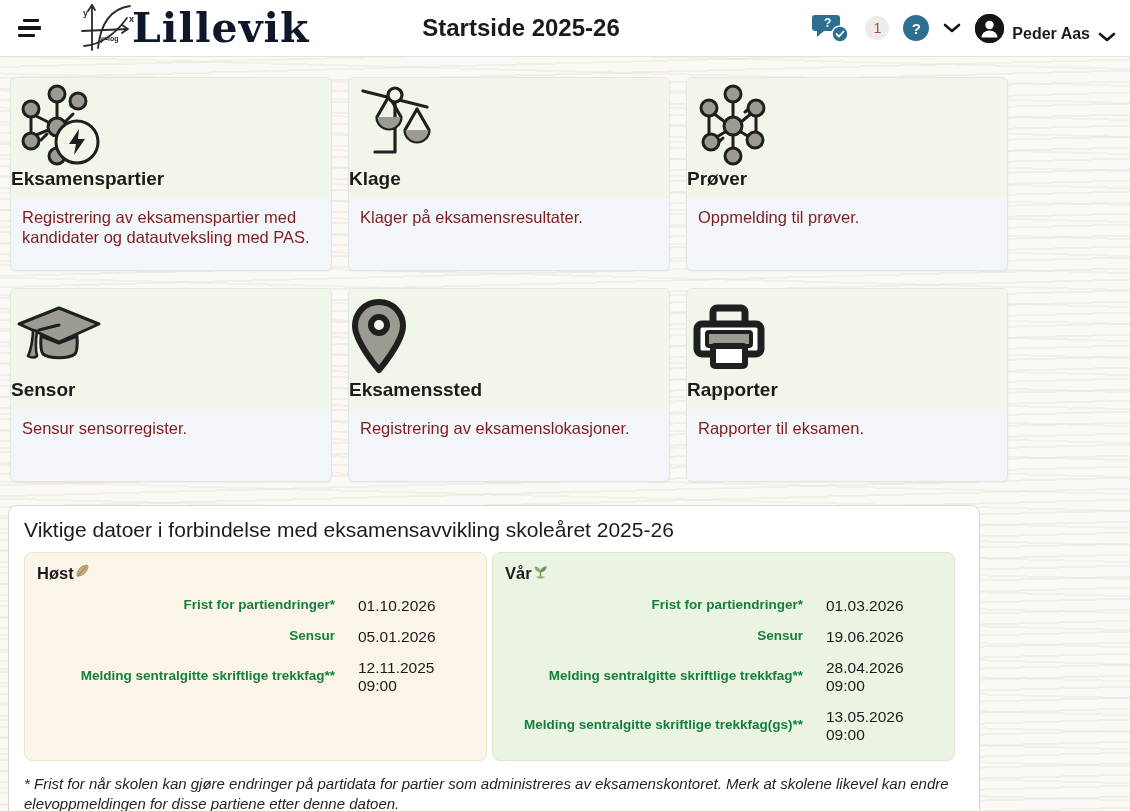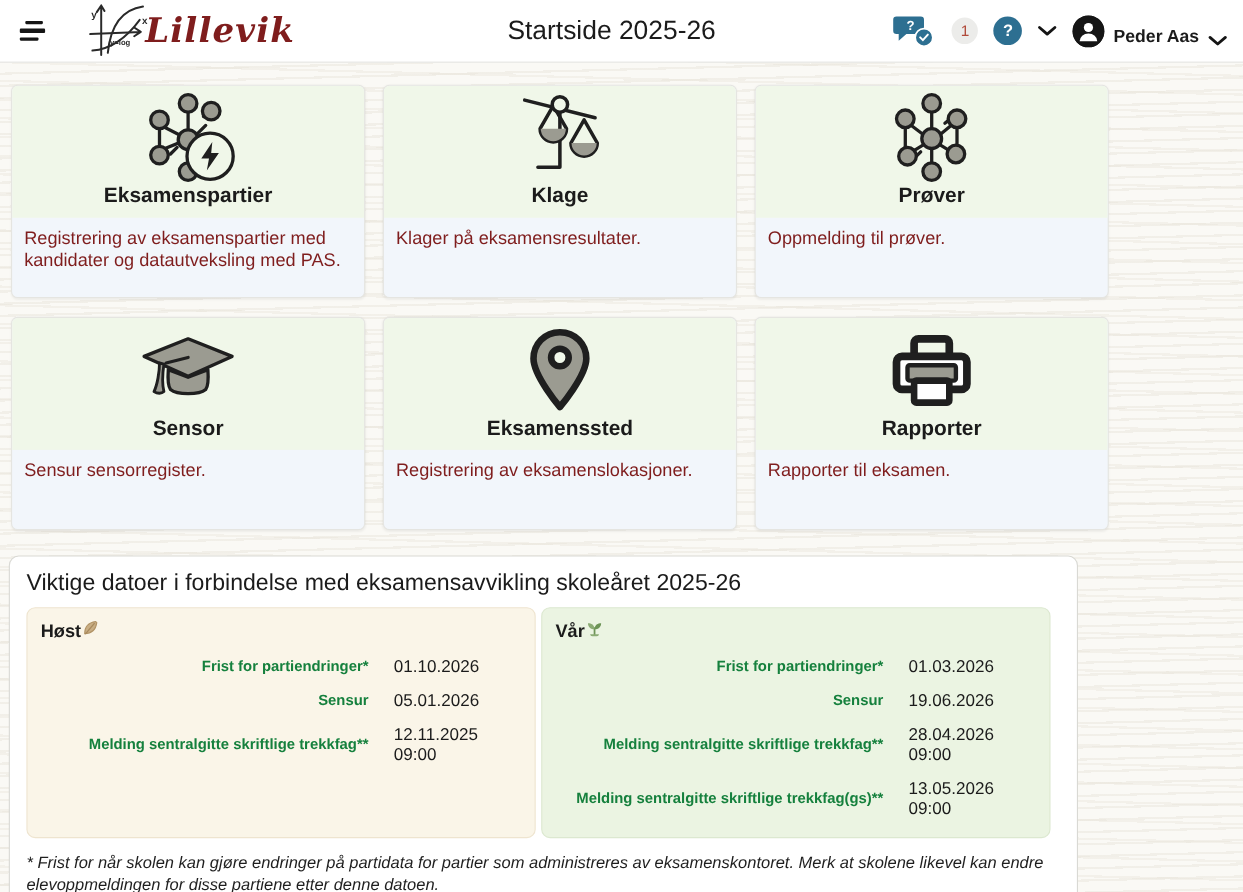--- a/index.html
+++ b/index.html
@@ -21,26 +21,26 @@
   }
   .hamburger { width:34px; height:34px; border:none; background:none; cursor:pointer;
     display:flex; flex-direction:column; justify-content:center; gap:4px; margin-left:4px; }
   .hamburger span { height:3.5px; background:#151515; border-radius:1px; display:block; }
   .hb1 { width:16px; margin-left:5px; }
   .hb2 { width:23px; }
   .hb3 { width:17px; }
 
   .logo { display:flex; align-items:center; margin-left:22px; cursor:pointer; }
   .logo-text {
-    font-family:"DejaVu Serif", serif; font-style:italic; font-weight:bold;
-    font-size:31px; color:#7f1d1d; letter-spacing:1px; margin-left:-6px;
+    font-family:"DejaVu Serif", serif; font-weight:bold;
+    font-size:41px; color:#0f172a; letter-spacing:1px; margin-left:-6px;
   }
   .page-title {
-    position:absolute; left:556px; top:50%; transform:translate(-50%,-50%);
-    font-size:24px; font-weight:normal; white-space:nowrap;
+    position:absolute; left:521px; top:50%; transform:translate(-50%,-50%);
+    font-size:24px; font-weight:bold; white-space:nowrap;
   }
   .header-right { margin-left:auto; display:flex; align-items:center; gap:14px; }
   .badge-count {
     width:24px; height:24px; border-radius:50%; background:#ececea;
     color:#b14a3a; font-size:14px; display:flex; align-items:center; justify-content:center;
   }
   .help-btn {
     width:26px; height:26px; border-radius:50%; background:#2d6f91; border:none; cursor:pointer;
     color:#fff; font-size:15px; font-weight:bold; display:flex; align-items:center; justify-content:center;
   }
@@ -52,21 +52,21 @@
 
   
   .main { padding:20px 10px 0 10px; }
   .cards { display:grid; grid-template-columns:repeat(3,322px); gap:17px 16px; }
   .card {
     border:1px solid #e5e5e1; border-radius:6px; overflow:hidden; cursor:pointer;
     background:#f2f6fb; box-shadow:0 1px 2px rgba(0,0,0,0.05);
   }
   .card-head {
     height:120px; background:#f0f7e9;
-    display:flex; flex-direction:column; align-items:center; justify-content:flex-end;
+    display:flex; flex-direction:column; align-items:flex-start; justify-content:flex-end;
     padding-bottom:8px;
   }
   .card-icon { flex:1; display:flex; align-items:center; justify-content:center; padding-top:8px; }
   .card-title { font-size:19px; font-weight:bold; }
   .card-body { padding:9px 11px; font-size:16.5px; line-height:1.22; color:#7f1d1d; min-height:72px; }
 
   
   .dates-panel {
     margin:23px 0 0 -2px; width:972px; background:#fff;
     border:1px solid #d9d9d4; border-radius:9px; padding:10px 15px 14px 15px;

